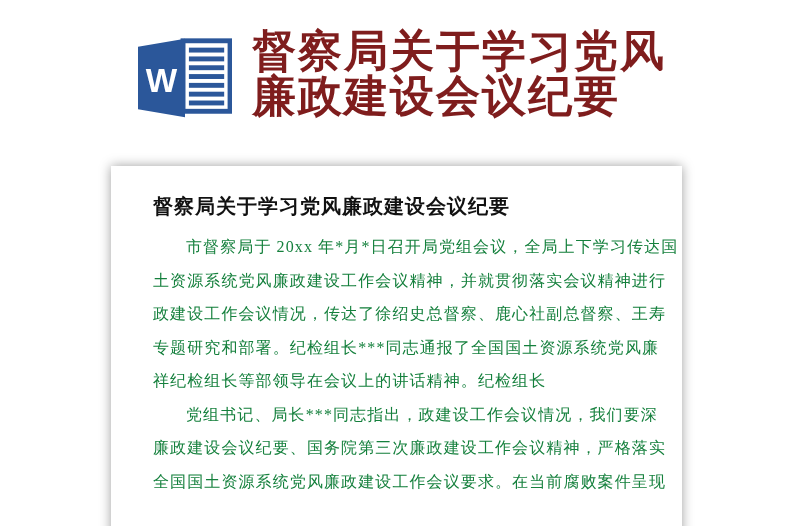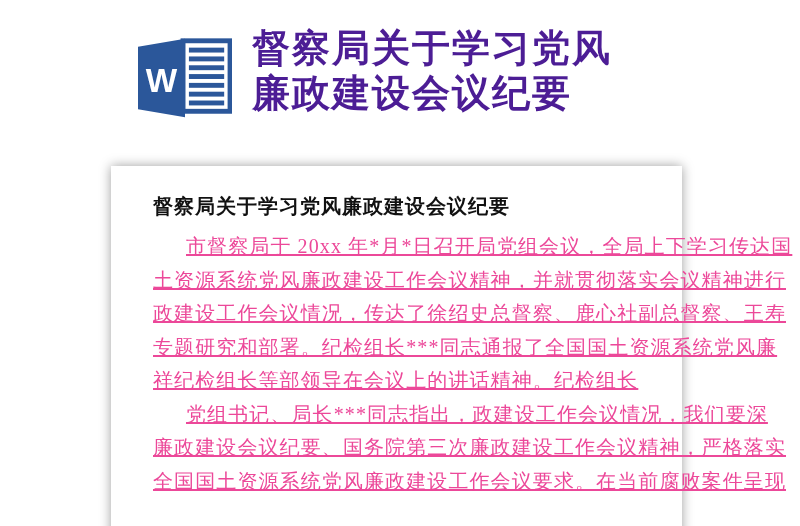--- a/index.html
+++ b/index.html
@@ -7,39 +7,39 @@
     position:relative;width:800px;height:526px;overflow:hidden;
     background:#ffffff;font-family:"Liberation Serif", serif;
   }
   
   .header{
     position:absolute;left:138px;top:28px;
     display:flex;align-items:flex-start;gap:20px;
   }
   .word-icon{width:94px;height:84px;margin-top:8px;flex:0 0 auto;}
   .big-title{
-    font-family:Liberation Mono, monospace;
-    font-weight:bold;font-size:38px;line-height:45px;
-    color:#4c1d95;letter-spacing:2px;white-space:nowrap;
+    font-family:Liberation Sans, sans-serif;
+    font-weight:bold;font-size:44px;line-height:45px;
+    color:#7f1d1d;letter-spacing:2px;white-space:nowrap;
   }
   
   .page{
     position:absolute;left:111px;top:166px;width:571px;height:420px;
     box-sizing:border-box;background:#ffffff;
     box-shadow:0 0 11px rgba(0,0,0,0.38);
     padding:26px 42px 0 42px;
   }
   .doc-title{
     font-weight:bold;font-size:20px;line-height:28px;
     color:#111111;letter-spacing:1px;margin:0 0 10px 0;white-space:nowrap;
   }
   .para{margin:0;}
   .line{
-    font-size:20px;line-height:33.5px;color:#ec4899;
-    letter-spacing:1.1px;white-space:nowrap;text-decoration:underline;
+    font-size:16px;line-height:33.5px;color:#15803d;
+    letter-spacing:1.1px;white-space:nowrap;
   }
   .indent{text-indent:33px;}
 </style>
 </head>
 <body>
 
 <div class="stage">
 
   <div class="header">
     <svg class="word-icon" viewBox="0 0 96 82" xmlns="http://www.w3.org/2000/svg">

